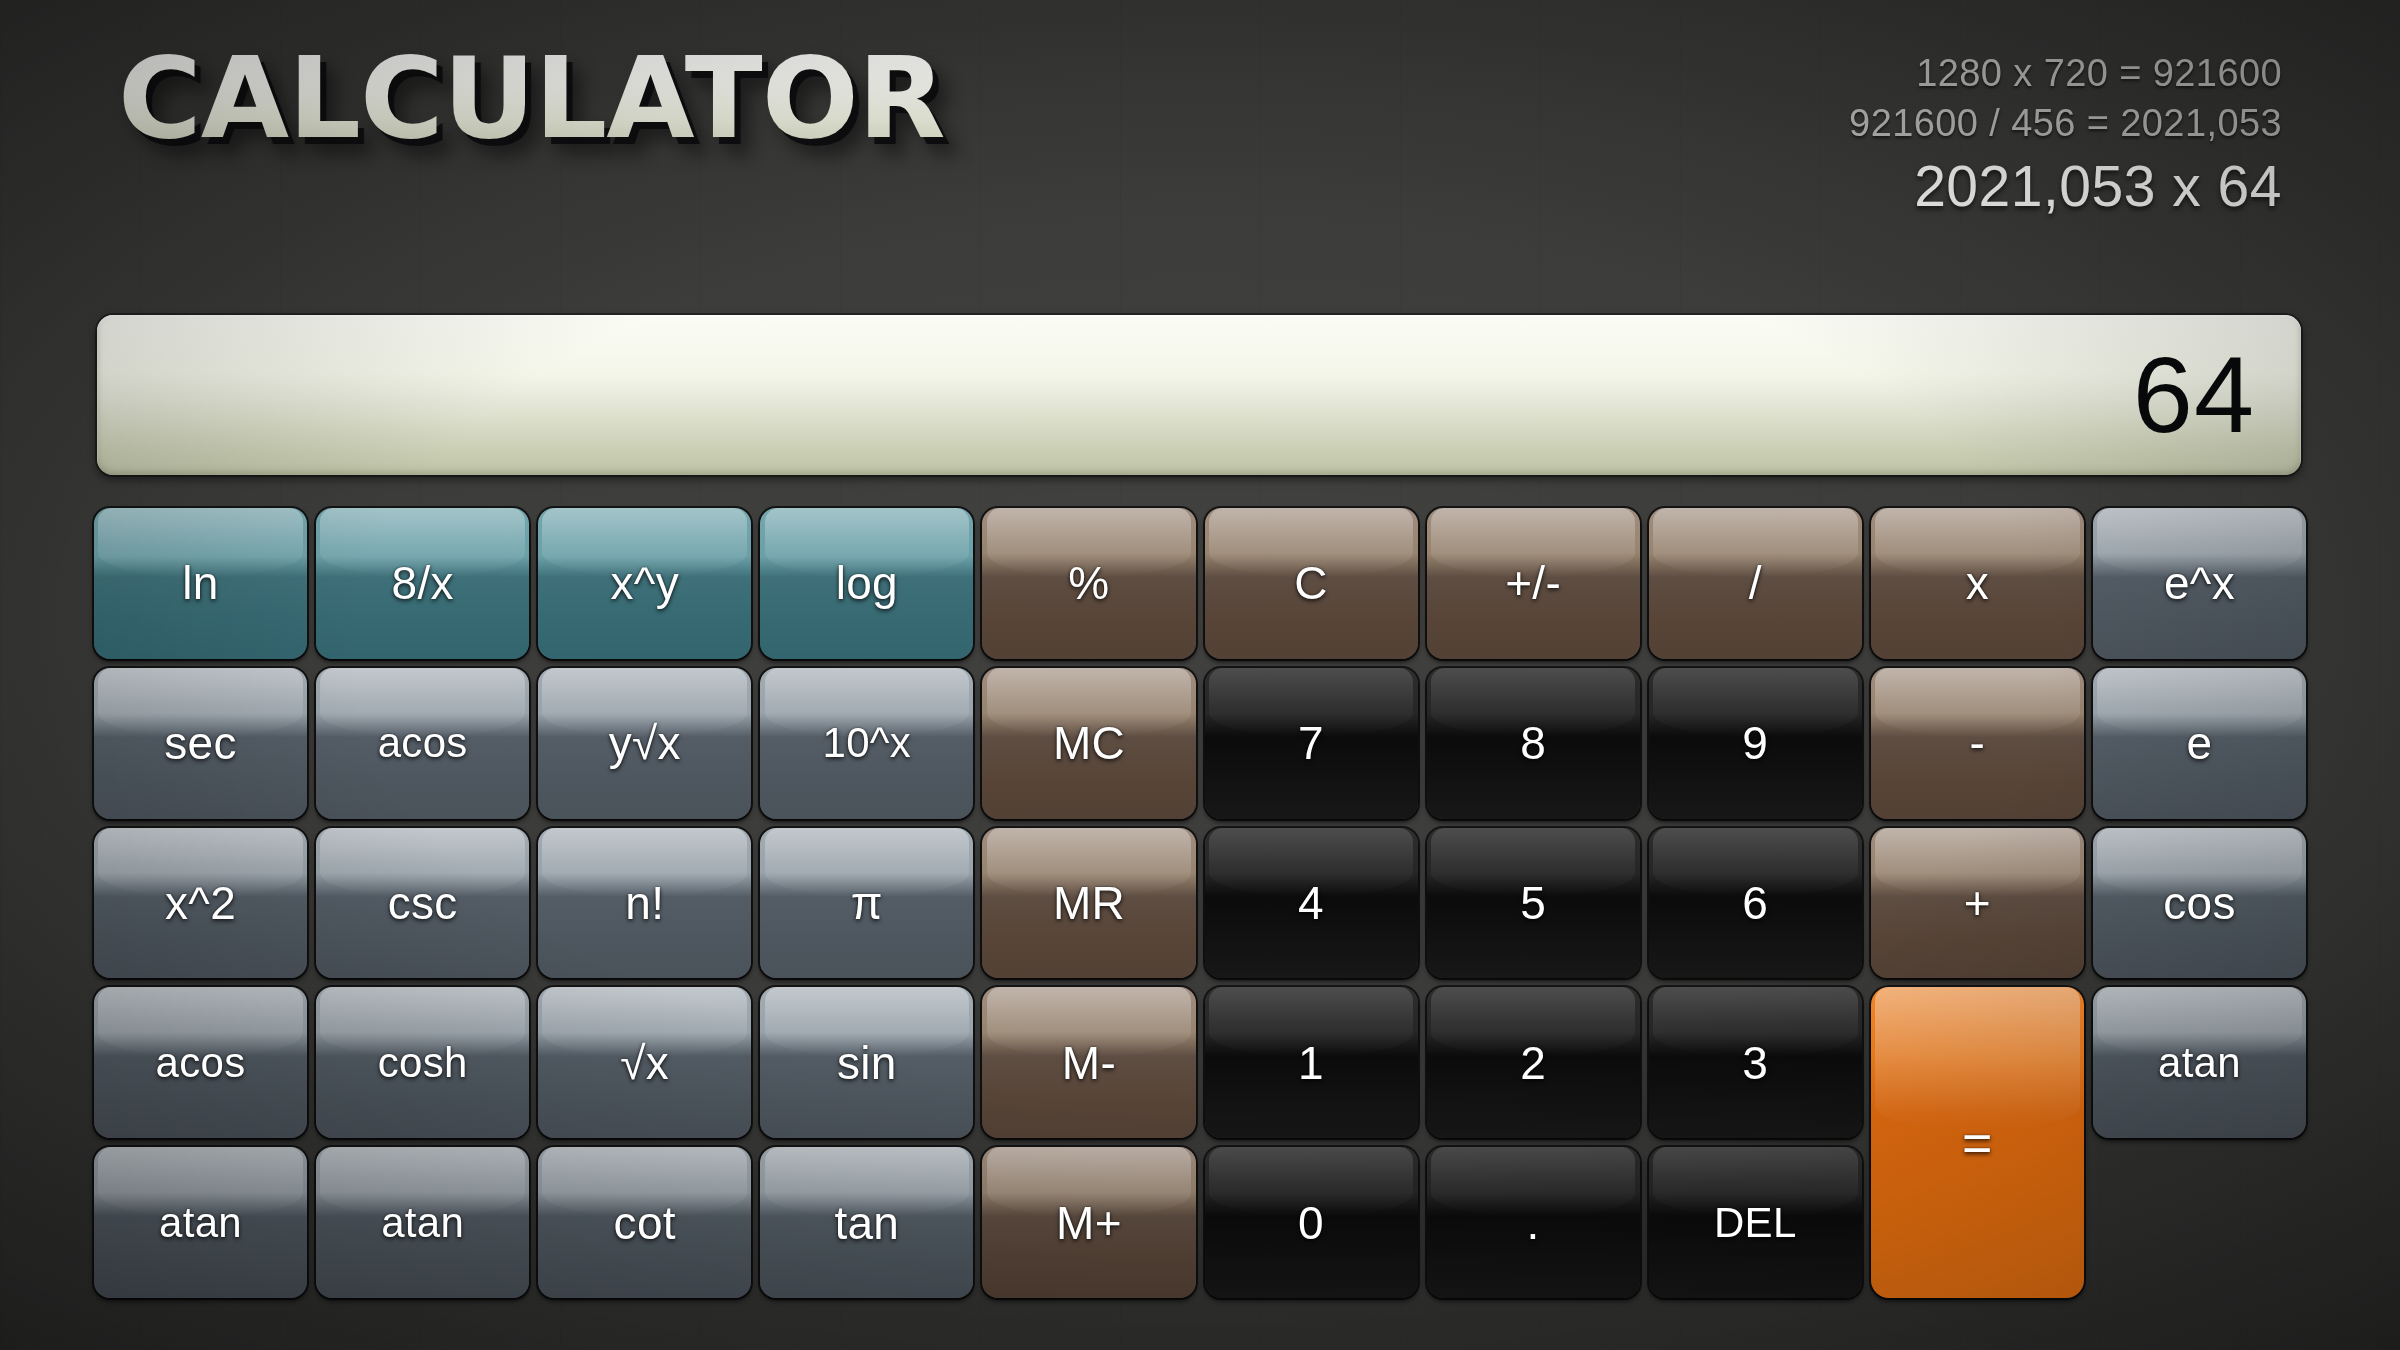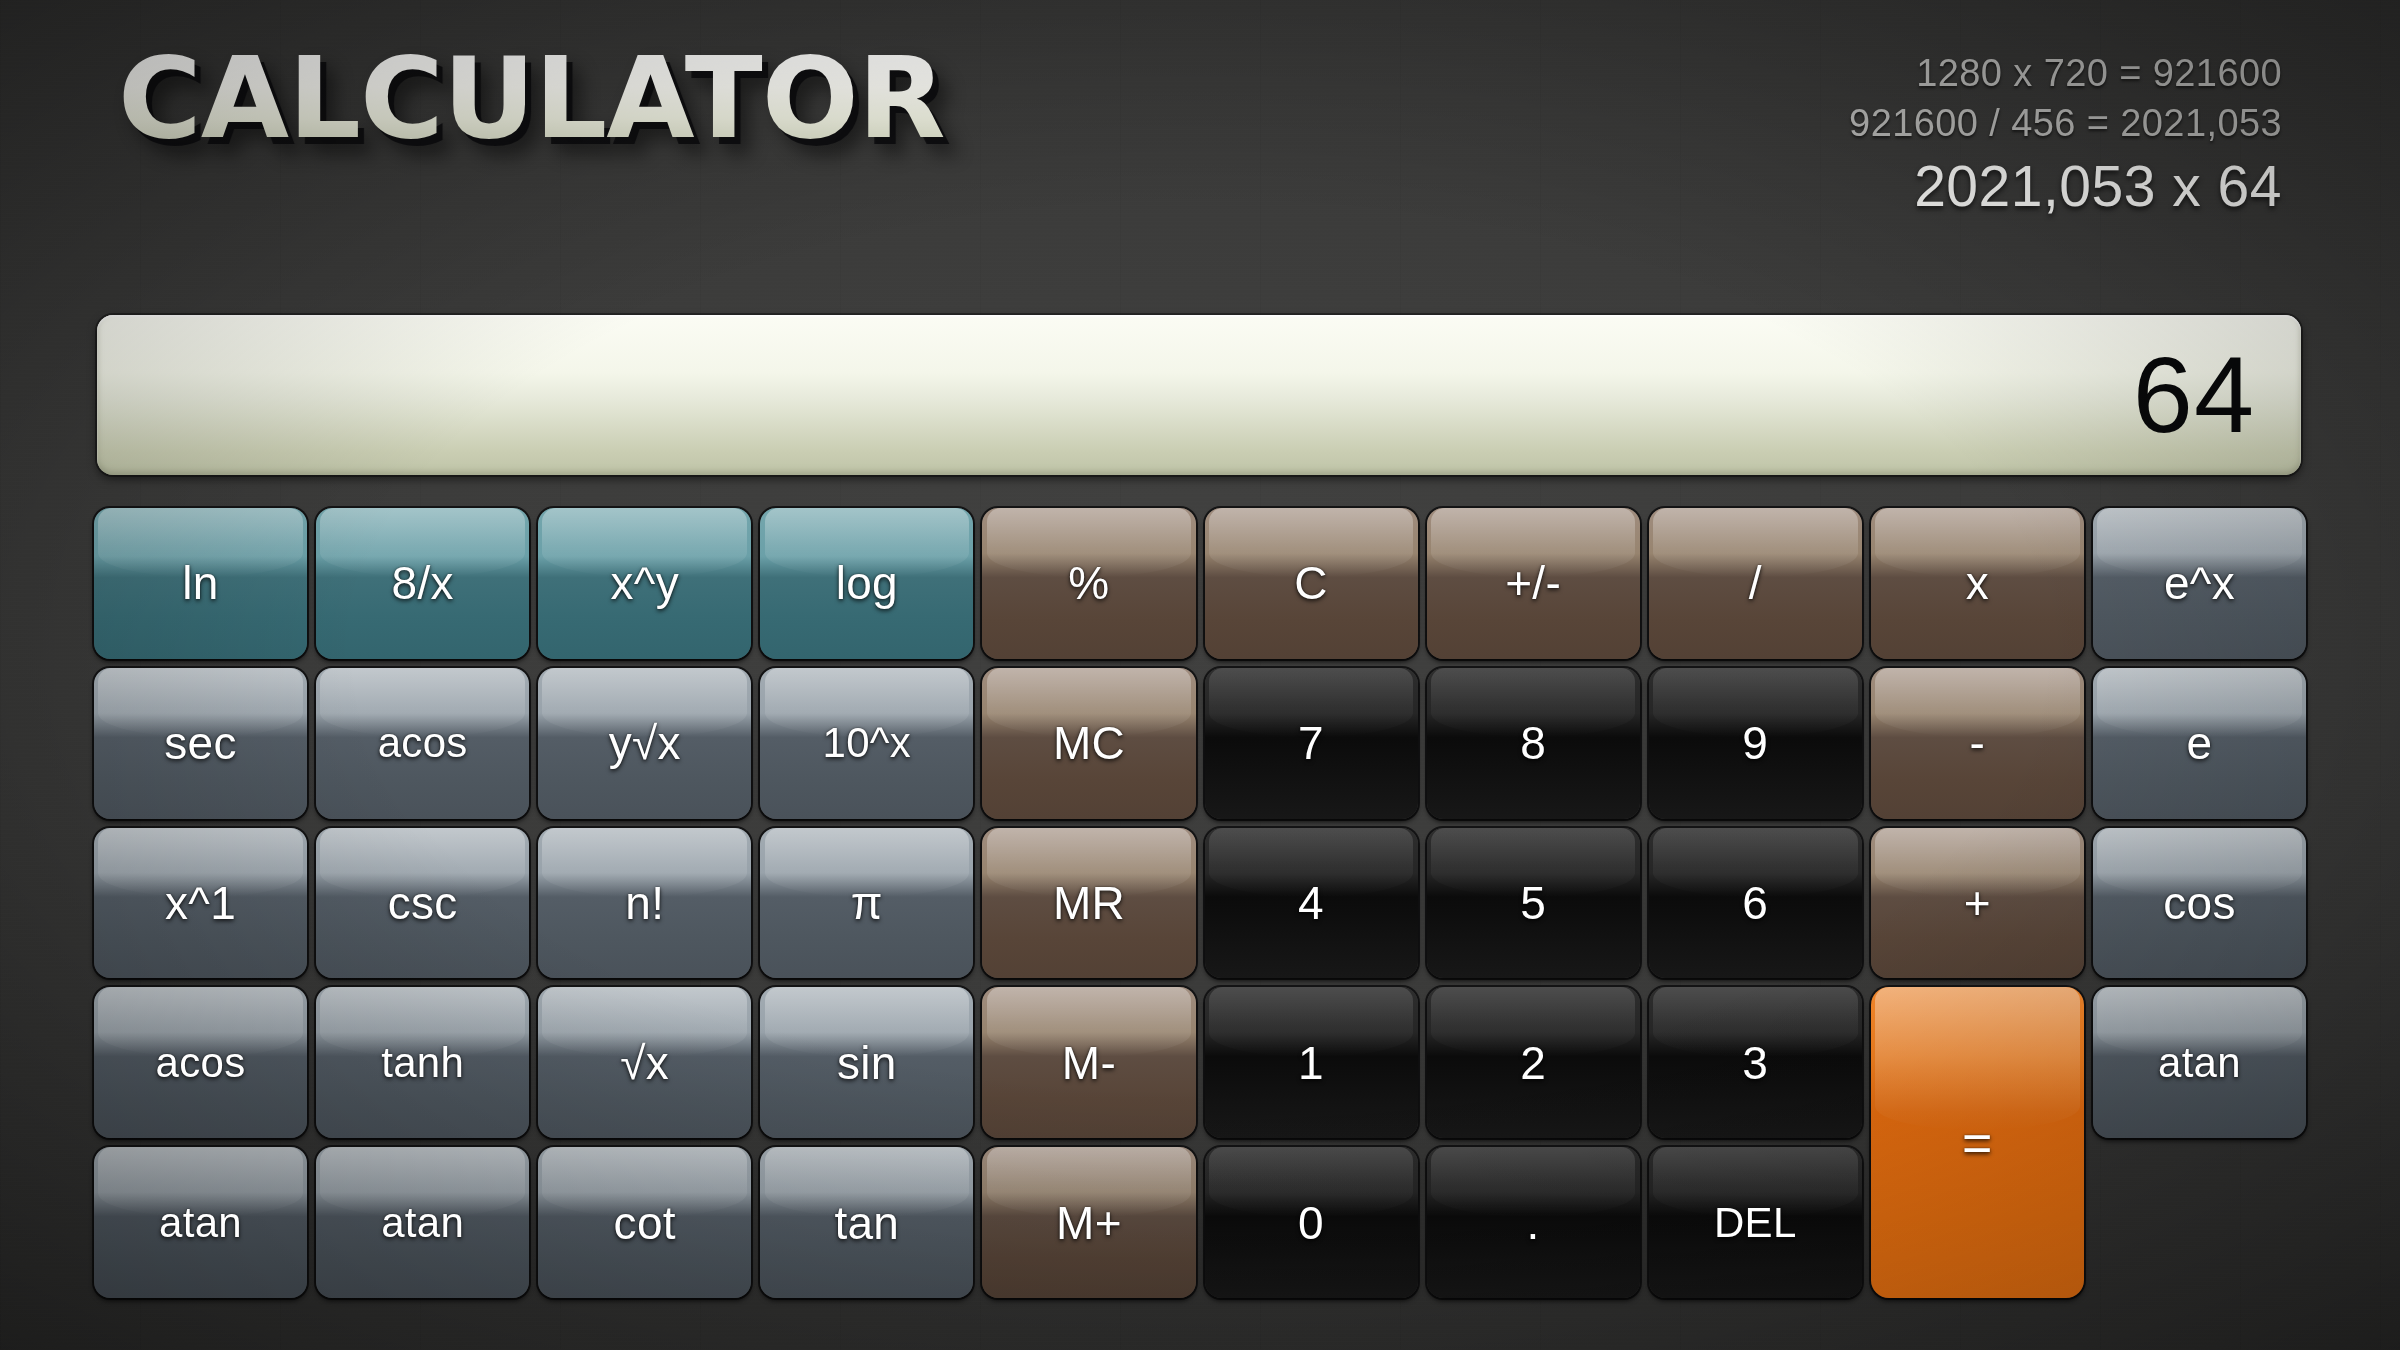--- a/index.html
+++ b/index.html
@@ -273,21 +273,21 @@
       <button class="key k-dark">
         <span>9</span>
       </button>
       <button class="key k-brown">
         <span>-</span>
       </button>
       <button class="key k-slate">
         <span>e</span>
       </button>
       <button class="key k-slate">
-        <span>x^1</span>
+        <span>x^2</span>
       </button>
       <button class="key k-slate">
         <span>csc</span>
       </button>
       <button class="key k-slate">
         <span>n!</span>
       </button>
       <button class="key k-slate">
         <span>π</span>
       </button>
@@ -306,21 +306,21 @@
       <button class="key k-brown">
         <span>+</span>
       </button>
       <button class="key k-slate">
         <span>cos</span>
       </button>
       <button class="key k-slate k-sm">
         <span>acos</span>
       </button>
       <button class="key k-slate k-sm">
-        <span>tanh</span>
+        <span>cosh</span>
       </button>
       <button class="key k-slate">
         <span>√x</span>
       </button>
       <button class="key k-slate">
         <span>sin</span>
       </button>
       <button class="key k-brown">
         <span>M-</span>
       </button>

